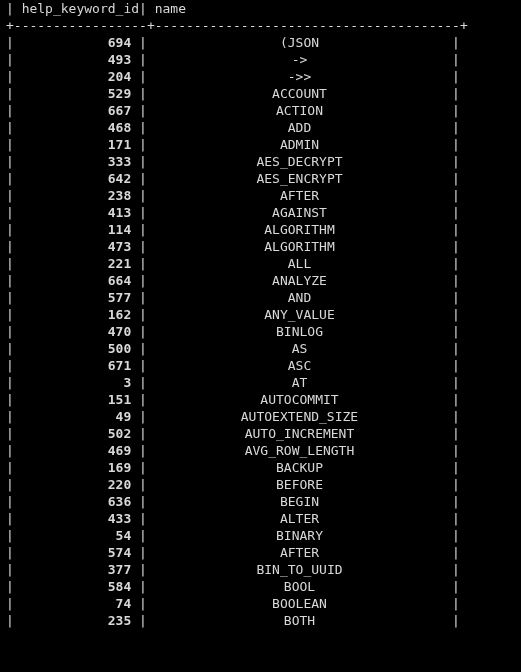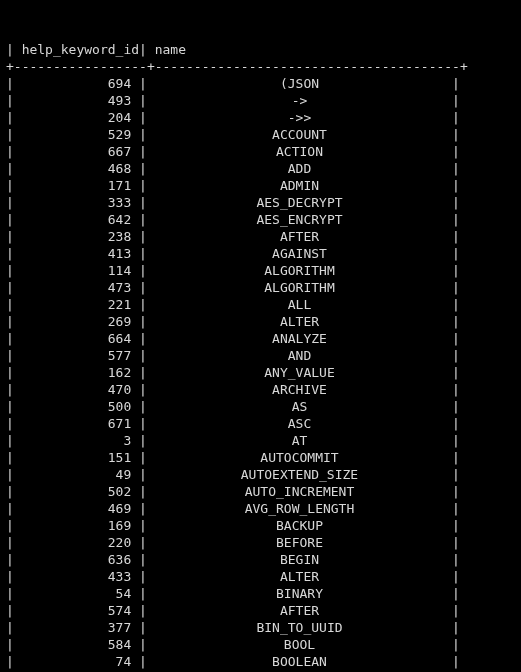--- a/index.html
+++ b/index.html
@@ -24,32 +24,32 @@
   }
   .pipe {
     color: #d8d8d8;
   }
   .header-cell1 {
     display: inline-block;
     width: 16ch;
     text-align: right;
     padding-left: 1ch;
     box-sizing: border-box;
-    margin-top: 41px;
   }
   .header-cell2 {
     display: inline-block;
     padding-left: 1ch;
   }
   .id-cell {
     display: inline-block;
     width: 16ch;
     text-align: right;
     padding-right: 1ch;
     box-sizing: border-box;
+    font-weight: bold;
   }
   .name-cell {
     display: inline-block;
     padding-left: 1ch;
     padding-right: 1ch;
     width: 39ch;
     box-sizing: border-box;
     text-align: center;
   }
   .sep-row {
@@ -73,25 +73,24 @@
       <div class="row"><span class="pipe">|</span><span class="id-cell">667</span><span class="pipe">|</span><span class="name-cell">ACTION</span><span class="pipe">|</span></div>
       <div class="row"><span class="pipe">|</span><span class="id-cell">468</span><span class="pipe">|</span><span class="name-cell">ADD</span><span class="pipe">|</span></div>
       <div class="row"><span class="pipe">|</span><span class="id-cell">171</span><span class="pipe">|</span><span class="name-cell">ADMIN</span><span class="pipe">|</span></div>
       <div class="row"><span class="pipe">|</span><span class="id-cell">333</span><span class="pipe">|</span><span class="name-cell">AES_DECRYPT</span><span class="pipe">|</span></div>
       <div class="row"><span class="pipe">|</span><span class="id-cell">642</span><span class="pipe">|</span><span class="name-cell">AES_ENCRYPT</span><span class="pipe">|</span></div>
       <div class="row"><span class="pipe">|</span><span class="id-cell">238</span><span class="pipe">|</span><span class="name-cell">AFTER</span><span class="pipe">|</span></div>
       <div class="row"><span class="pipe">|</span><span class="id-cell">413</span><span class="pipe">|</span><span class="name-cell">AGAINST</span><span class="pipe">|</span></div>
       <div class="row"><span class="pipe">|</span><span class="id-cell">114</span><span class="pipe">|</span><span class="name-cell">ALGORITHM</span><span class="pipe">|</span></div>
       <div class="row"><span class="pipe">|</span><span class="id-cell">473</span><span class="pipe">|</span><span class="name-cell">ALGORITHM</span><span class="pipe">|</span></div>
       <div class="row"><span class="pipe">|</span><span class="id-cell">221</span><span class="pipe">|</span><span class="name-cell">ALL</span><span class="pipe">|</span></div>
-      <div class="row"><span class="pipe">|</span><span class="id-cell">269</span><span class="pipe">|</span><span class="name-cell">ALTER</span><span class="pipe">|</span></div>
       <div class="row"><span class="pipe">|</span><span class="id-cell">664</span><span class="pipe">|</span><span class="name-cell">ANALYZE</span><span class="pipe">|</span></div>
       <div class="row"><span class="pipe">|</span><span class="id-cell">577</span><span class="pipe">|</span><span class="name-cell">AND</span><span class="pipe">|</span></div>
       <div class="row"><span class="pipe">|</span><span class="id-cell">162</span><span class="pipe">|</span><span class="name-cell">ANY_VALUE</span><span class="pipe">|</span></div>
-      <div class="row"><span class="pipe">|</span><span class="id-cell">470</span><span class="pipe">|</span><span class="name-cell">ARCHIVE</span><span class="pipe">|</span></div>
+      <div class="row"><span class="pipe">|</span><span class="id-cell">470</span><span class="pipe">|</span><span class="name-cell">BINLOG</span><span class="pipe">|</span></div>
       <div class="row"><span class="pipe">|</span><span class="id-cell">500</span><span class="pipe">|</span><span class="name-cell">AS</span><span class="pipe">|</span></div>
       <div class="row"><span class="pipe">|</span><span class="id-cell">671</span><span class="pipe">|</span><span class="name-cell">ASC</span><span class="pipe">|</span></div>
       <div class="row"><span class="pipe">|</span><span class="id-cell">3</span><span class="pipe">|</span><span class="name-cell">AT</span><span class="pipe">|</span></div>
       <div class="row"><span class="pipe">|</span><span class="id-cell">151</span><span class="pipe">|</span><span class="name-cell">AUTOCOMMIT</span><span class="pipe">|</span></div>
       <div class="row"><span class="pipe">|</span><span class="id-cell">49</span><span class="pipe">|</span><span class="name-cell">AUTOEXTEND_SIZE</span><span class="pipe">|</span></div>
       <div class="row"><span class="pipe">|</span><span class="id-cell">502</span><span class="pipe">|</span><span class="name-cell">AUTO_INCREMENT</span><span class="pipe">|</span></div>
       <div class="row"><span class="pipe">|</span><span class="id-cell">469</span><span class="pipe">|</span><span class="name-cell">AVG_ROW_LENGTH</span><span class="pipe">|</span></div>
       <div class="row"><span class="pipe">|</span><span class="id-cell">169</span><span class="pipe">|</span><span class="name-cell">BACKUP</span><span class="pipe">|</span></div>
       <div class="row"><span class="pipe">|</span><span class="id-cell">220</span><span class="pipe">|</span><span class="name-cell">BEFORE</span><span class="pipe">|</span></div>
       <div class="row"><span class="pipe">|</span><span class="id-cell">636</span><span class="pipe">|</span><span class="name-cell">BEGIN</span><span class="pipe">|</span></div>

